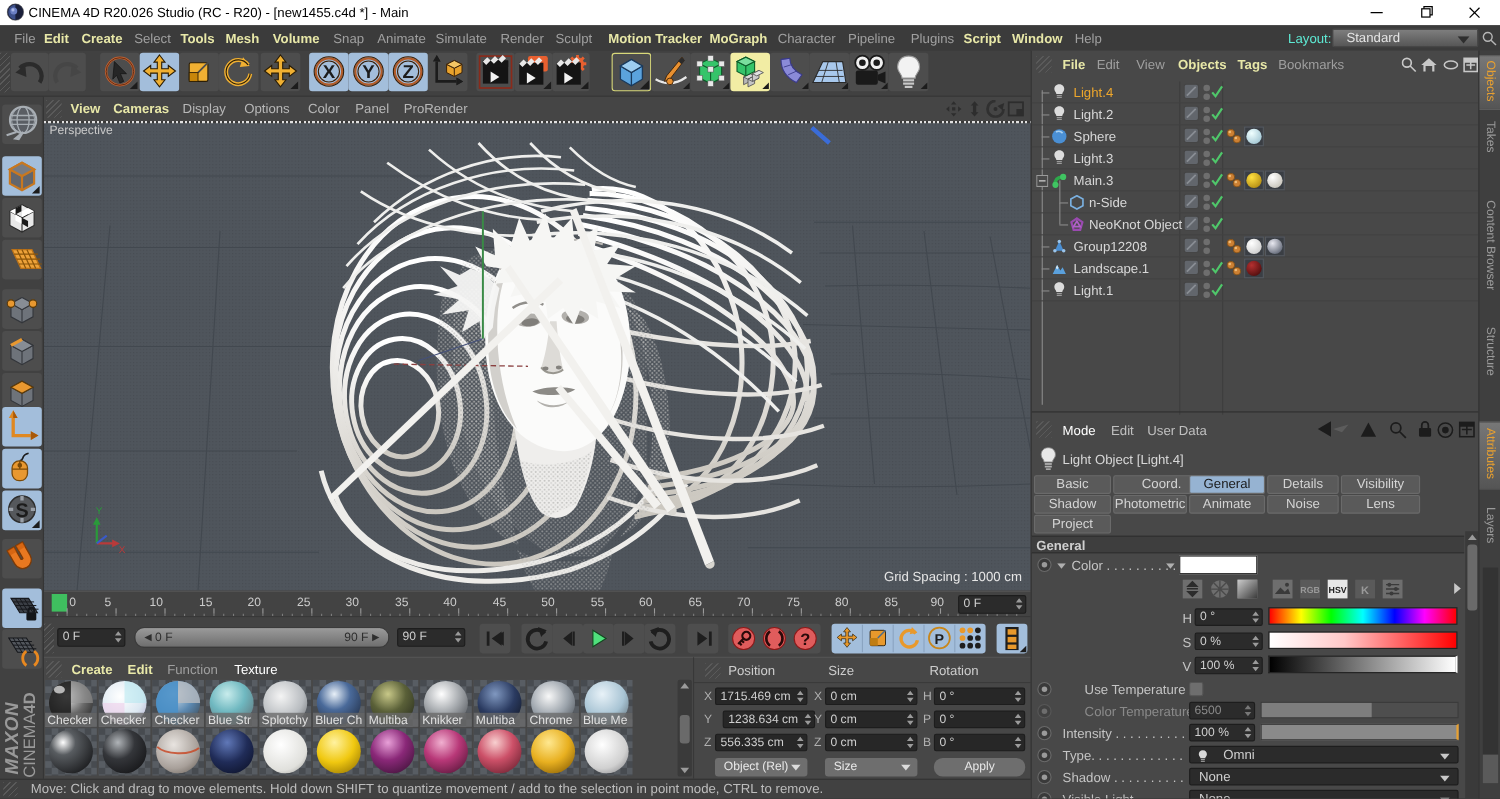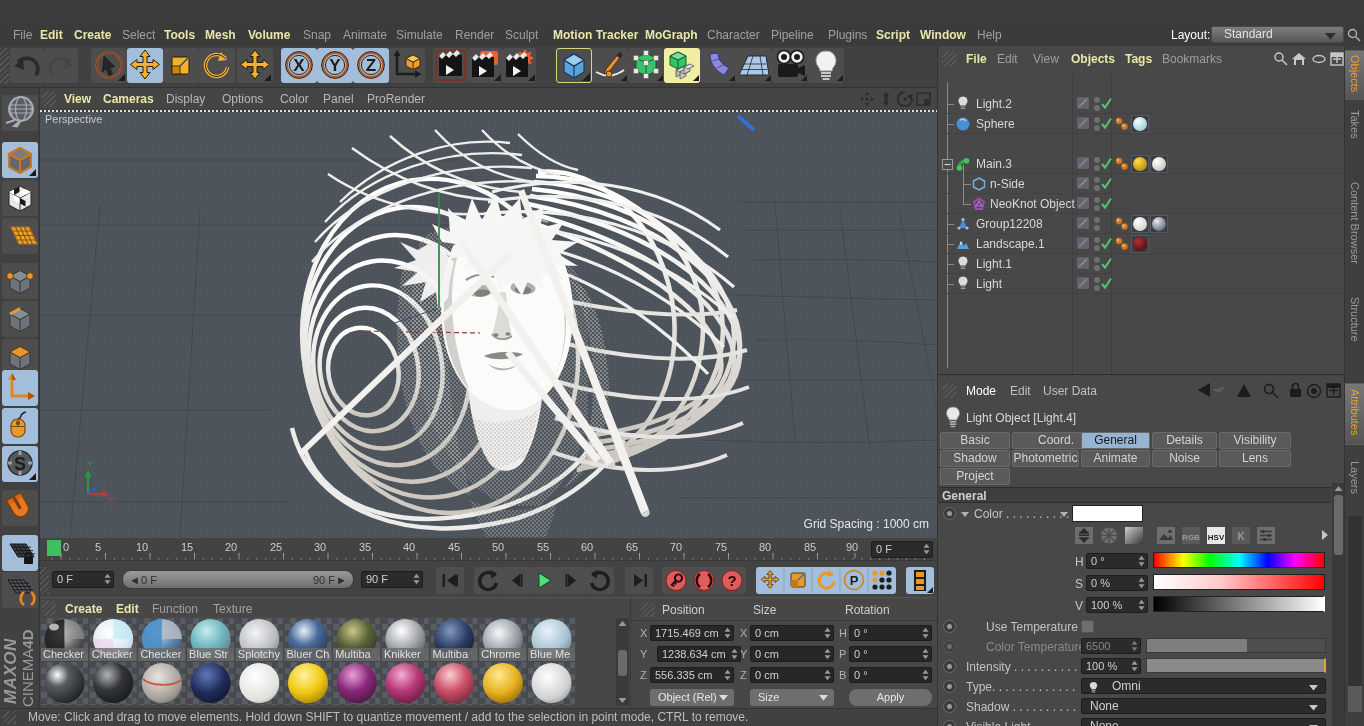--- a/index.html
+++ b/index.html
@@ -65,20 +65,36 @@
 .atab.sel { background:#96b3d2; color:#1a1a1a; }
 .aradio { position:absolute; width:13px; height:13px; border-radius:50%; background:#3a3a3a; border:1px solid #6a6a6a; }
 .aradio::after { content:""; position:absolute; left:3px; top:3px; width:5px; height:5px; border-radius:50%; background:#9a9a9a; }
 .albl { color:#c4c4c4; font-size:12px; }
 .gbar { position:absolute; width:172px; height:16px; border:1px solid #222; }
 .adrop { position:absolute; height:16px; background:#2b2b2b; border:1px solid #1d1d1d; border-radius:2px; color:#cfcfcf; font-size:12px; line-height:15px; padding-left:8px; }
 </style>
 </head>
 <body>
 <div id="app">
+  <div id="titlebar" class="abs">
+    <svg width="16" height="16" style="position:absolute;left:6px;top:3px">
+      <circle cx="8" cy="8" r="7.5" fill="#1a1f3a"></circle>
+      <circle cx="8" cy="8" r="7.5" fill="none" stroke="#555" stroke-width="0.5"></circle>
+      <path d="M8 1 A7 7 0 0 0 1.5 8 A7 7 0 0 0 8 15" fill="#3c4f8a"></path>
+      <circle cx="6.5" cy="7" r="3.2" fill="#6b7fc4"></circle>
+      <circle cx="5.8" cy="6" r="1.4" fill="#aab8e8"></circle>
+    </svg>
+    <div class="ttext">CINEMA 4D R20.026 Studio (RC - R20) - [new1455.c4d *] - Main</div>
+    <svg width="120" height="23" style="position:absolute;left:1235px;top:0" fill="none" stroke="#000" stroke-width="1.1">
+      <path d="M11 11.5 h11"></path>
+      <rect x="57.5" y="8" width="7.5" height="7.5"></rect>
+      <path d="M59.5 8 v-2 h7.5 v7.5 h-2"></path>
+      <path d="M101 7 l9 9 M110 7 l-9 9"></path>
+    </svg>
+  </div>
   <div id="menubar" class="abs">
     <div class="mi" style="left:13px">File</div>
     <div class="mi ylw" style="left:40px">Edit</div>
     <div class="mi ylw" style="left:74px">Create</div>
     <div class="mi" style="left:122px">Select</div>
     <div class="mi ylw" style="left:164px">Tools</div>
     <div class="mi ylw" style="left:205px">Mesh</div>
     <div class="mi ylw" style="left:248px">Volume</div>
     <div class="mi" style="left:303px">Snap</div>
     <div class="mi" style="left:343px">Animate</div>
@@ -86,21 +102,21 @@
     <div class="mi" style="left:455px">Render</div>
     <div class="mi" style="left:505px">Sculpt</div>
     <div class="mi ylw" style="left:553px">Motion Tracker</div>
     <div class="mi ylw" style="left:645px">MoGraph</div>
     <div class="mi" style="left:707px">Character</div>
     <div class="mi" style="left:771px">Pipeline</div>
     <div class="mi" style="left:828px">Plugins</div>
     <div class="mi ylw" style="left:876px">Script</div>
     <div class="mi ylw" style="left:920px">Window</div>
     <div class="mi" style="left:977px">Help</div>
-    <div class="mi" style="left:1171px;color:#ffffff">Layout:</div>
+    <div class="mi" style="left:1171px;color:#5eead4">Layout:</div>
     <div style="position:absolute;left:1211px;top:3px;width:133px;height:17px;background:linear-gradient(#7e7e7e,#565656);border:1px solid #494949;border-radius:2px;color:#e4e4e4;font-size:12px;line-height:15px;padding-left:12px">Standard
       <svg width="11" height="7" style="position:absolute;right:7px;top:6px">
           <path d="M0 0 h11 l-5.5 6.5z" fill="#2e2e2e"></path>
         </svg>
     </div>
     <svg width="14" height="14" style="position:absolute;left:1347px;top:5px" fill="none" stroke="#b5b5b5" stroke-width="1.3">
       <circle cx="5.5" cy="5.5" r="4"></circle>
         <path d="M8.5 8.5 L13 13"></path>
     </svg>
   </div>
@@ -795,21 +811,21 @@
         <path d="M21 26 l6 0 0 -6 z" fill="#1c1c1c"></path>
       </svg>
     </div>
   </div>
   <div id="matpanel" class="abs">
     <div id="matmenu">
       <div class="grip" style="position:absolute;left:2px;top:3px;width:14px;height:15px"></div>
       <div class="mi ylw" style="position:absolute;left:25px;top:4px;font-size:12px">Create</div>
       <div class="mi ylw" style="position:absolute;left:76px;top:4px;font-size:12px">Edit</div>
       <div class="mi" style="position:absolute;left:112px;top:4px;font-size:12px;color:#9f9f9f">Function</div>
-      <div class="mi" style="position:absolute;left:173px;top:4px;font-size:12px;color:#a3a3a3">Texture</div>
+      <div class="mi" style="position:absolute;left:173px;top:4px;font-size:12px;color:#ffffff">Texture</div>
     </div>
     <svg width="590" height="90" viewBox="0 0 590 90" style="position:absolute;left:0;top:20px">
       <defs>
         <pattern id="mcheck" width="12" height="12" patternUnits="userSpaceOnUse">
           <rect width="12" height="12" fill="#585d63"></rect>
             <rect width="6" height="6" fill="#474b50"></rect>
             <rect x="6" y="6" width="6" height="6" fill="#474b50"></rect>
         </pattern>
         <radialGradient id="sphA" cx="0.35" cy="0.3" r="0.9">
             <stop offset="0" stop-color="#f0f0f0"></stop>
@@ -1129,20 +1145,39 @@
             <rect x="57" y="2" width="12" height="12" fill="none" stroke="#c8c8c8" stroke-width="1.4"></rect>
             <path d="M63 4 v8 M59 8 h8" stroke="#c8c8c8" stroke-width="1.4"></path>
             <path d="M57 2 h12 v4 h-12z" fill="#c8c8c8"></path>
           </g>
       </svg>
     </div>
     <div id="omrows">
         <div style="position:absolute;left:134px;top:0;width:1px;height:303px;background:#3e3e3e"></div>
         <div style="position:absolute;left:173px;top:0;width:1px;height:303px;background:#3e3e3e"></div>
         <div style="position:absolute;left:9px;top:8px;width:1px;height:286px;background:#8a8a8a"></div>
+        <div class="omrow" style="top:0px">
+          <div style="position:absolute;left:0;top:19px;width:407px;height:1px;background:#424242"></div>
+          <div style="position:absolute;left:9px;top:10px;width:7px;height:1px;background:#8a8a8a"></div>
+          <svg width="14" height="15" style="position:absolute;left:18px;top:2px">
+            <path d="M7 0.5 C3.9 0.5 2.5 2.7 2.5 4.9 c0 2.2 1.8 2.7 1.8 4.6 l5.4 0 c0 -1.9 1.8 -2.4 1.8 -4.6 0 -2.2 -1.4 -4.4 -4.5 -4.4z" fill="#dcdcdc"></path>
+            <rect x="4.7" y="10.3" width="4.6" height="1.1" fill="#9a9a9a"></rect>
+            <rect x="4.7" y="12" width="4.6" height="1.1" fill="#9a9a9a"></rect>
+          </svg>
+          <div class="omname" style="left:38px;color:#eda62c;">Light.4</div>
+          <svg width="15" height="15" style="position:absolute;left:138px;top:2px">
+            <rect x="0.5" y="0.5" width="13" height="13" rx="2" fill="#62666c" stroke="#454545"></rect>
+            <path d="M11 3 L3 11" stroke="#8a8e94" stroke-width="1.6"></path>
+          </svg>
+          <div style="position:absolute;left:156px;top:3px;width:6px;height:6px;border-radius:50%;background:#6e6e6e"></div>
+          <div style="position:absolute;left:156px;top:11px;width:6px;height:6px;border-radius:50%;background:#6e6e6e"></div>
+          <svg width="13" height="13" style="position:absolute;left:162px;top:3px">
+            <path d="M2 7 L5 10.5 L11 1.5" fill="none" stroke="#4fc76a" stroke-width="2"></path>
+          </svg>
+        </div>
         <div class="omrow" style="top:20px">
           <div style="position:absolute;left:0;top:19px;width:407px;height:1px;background:#424242"></div>
           <div style="position:absolute;left:9px;top:10px;width:7px;height:1px;background:#8a8a8a"></div>
           <svg width="14" height="15" style="position:absolute;left:18px;top:2px">
             <path d="M7 0.5 C3.9 0.5 2.5 2.7 2.5 4.9 c0 2.2 1.8 2.7 1.8 4.6 l5.4 0 c0 -1.9 1.8 -2.4 1.8 -4.6 0 -2.2 -1.4 -4.4 -4.5 -4.4z" fill="#dcdcdc"></path>
             <rect x="4.7" y="10.3" width="4.6" height="1.1" fill="#9a9a9a"></rect>
             <rect x="4.7" y="12" width="4.6" height="1.1" fill="#9a9a9a"></rect>
           </svg>
           <div class="omname" style="left:38px;">Light.2</div>
           <svg width="15" height="15" style="position:absolute;left:138px;top:2px">
@@ -1176,20 +1211,39 @@
               <circle cx="5" cy="6" r="3.4" fill="#cc8033" stroke="#7a4a12" stroke-width="0.7"></circle>
               <circle cx="10.5" cy="11.5" r="3.4" fill="#cc8033" stroke="#7a4a12" stroke-width="0.7"></circle>
               <circle cx="4" cy="5" r="1.2" fill="#eebb77"></circle>
               <circle cx="9.5" cy="10.5" r="1.2" fill="#eebb77"></circle>
             </svg></div>
           <div style="position:absolute;left:193px;top:0;width:19px;height:20px">
             <div style="position:absolute;top:1px;width:18px;height:18px;background:#3a3e44;border:1px solid #55595f">
               <div style="position:absolute;left:1px;top:1px;width:14px;height:14px;border-radius:50%;background:radial-gradient(circle at 35% 30%,#f0ffff,#8fb8c8)"></div>
             </div>
           </div>
+        </div>
+        <div class="omrow" style="top:60px">
+          <div style="position:absolute;left:0;top:19px;width:407px;height:1px;background:#424242"></div>
+          <div style="position:absolute;left:9px;top:10px;width:7px;height:1px;background:#8a8a8a"></div>
+          <svg width="14" height="15" style="position:absolute;left:18px;top:2px">
+            <path d="M7 0.5 C3.9 0.5 2.5 2.7 2.5 4.9 c0 2.2 1.8 2.7 1.8 4.6 l5.4 0 c0 -1.9 1.8 -2.4 1.8 -4.6 0 -2.2 -1.4 -4.4 -4.5 -4.4z" fill="#dcdcdc"></path>
+            <rect x="4.7" y="10.3" width="4.6" height="1.1" fill="#9a9a9a"></rect>
+            <rect x="4.7" y="12" width="4.6" height="1.1" fill="#9a9a9a"></rect>
+          </svg>
+          <div class="omname" style="left:38px;">Light.3</div>
+          <svg width="15" height="15" style="position:absolute;left:138px;top:2px">
+            <rect x="0.5" y="0.5" width="13" height="13" rx="2" fill="#62666c" stroke="#454545"></rect>
+            <path d="M11 3 L3 11" stroke="#8a8e94" stroke-width="1.6"></path>
+          </svg>
+          <div style="position:absolute;left:156px;top:3px;width:6px;height:6px;border-radius:50%;background:#6e6e6e"></div>
+          <div style="position:absolute;left:156px;top:11px;width:6px;height:6px;border-radius:50%;background:#6e6e6e"></div>
+          <svg width="13" height="13" style="position:absolute;left:162px;top:3px">
+            <path d="M2 7 L5 10.5 L11 1.5" fill="none" stroke="#4fc76a" stroke-width="2"></path>
+          </svg>
         </div>
         <div class="omrow" style="top:80px">
           <div style="position:absolute;left:0;top:19px;width:407px;height:1px;background:#424242"></div>
           <svg width="11" height="11" style="position:absolute;left:4px;top:5px">
             <rect x="0.5" y="0.5" width="10" height="10" fill="#4a4a4a" stroke="#9a9a9a"></rect>
             <path d="M2.5 5.5 h6" stroke="#d0d0d0" stroke-width="1.2"></path>
           </svg>
           <svg width="14" height="14" style="position:absolute;left:18px;top:3px">
             <path d="M3 11 C3 6 6 4 10 4" stroke="#2da84a" stroke-width="3" fill="none"></path>
             <circle cx="3.5" cy="11" r="2.8" fill="#40c462"></circle>
@@ -1323,39 +1377,20 @@
         </div>
         <div class="omrow" style="top:180px">
           <div style="position:absolute;left:0;top:19px;width:407px;height:1px;background:#424242"></div>
           <div style="position:absolute;left:9px;top:10px;width:7px;height:1px;background:#8a8a8a"></div>
           <svg width="14" height="15" style="position:absolute;left:18px;top:2px">
             <path d="M7 0.5 C3.9 0.5 2.5 2.7 2.5 4.9 c0 2.2 1.8 2.7 1.8 4.6 l5.4 0 c0 -1.9 1.8 -2.4 1.8 -4.6 0 -2.2 -1.4 -4.4 -4.5 -4.4z" fill="#dcdcdc"></path>
             <rect x="4.7" y="10.3" width="4.6" height="1.1" fill="#9a9a9a"></rect>
             <rect x="4.7" y="12" width="4.6" height="1.1" fill="#9a9a9a"></rect>
           </svg>
           <div class="omname" style="left:38px;">Light.1</div>
-          <svg width="15" height="15" style="position:absolute;left:138px;top:2px">
-            <rect x="0.5" y="0.5" width="13" height="13" rx="2" fill="#62666c" stroke="#454545"></rect>
-            <path d="M11 3 L3 11" stroke="#8a8e94" stroke-width="1.6"></path>
-          </svg>
-          <div style="position:absolute;left:156px;top:3px;width:6px;height:6px;border-radius:50%;background:#6e6e6e"></div>
-          <div style="position:absolute;left:156px;top:11px;width:6px;height:6px;border-radius:50%;background:#6e6e6e"></div>
-          <svg width="13" height="13" style="position:absolute;left:162px;top:3px">
-            <path d="M2 7 L5 10.5 L11 1.5" fill="none" stroke="#4fc76a" stroke-width="2"></path>
-          </svg>
-        </div>
-        <div class="omrow" style="top:200px">
-          <div style="position:absolute;left:0;top:19px;width:407px;height:1px;background:#424242"></div>
-          <div style="position:absolute;left:9px;top:10px;width:7px;height:1px;background:#8a8a8a"></div>
-          <svg width="14" height="15" style="position:absolute;left:18px;top:2px">
-            <path d="M7 0.5 C3.9 0.5 2.5 2.7 2.5 4.9 c0 2.2 1.8 2.7 1.8 4.6 l5.4 0 c0 -1.9 1.8 -2.4 1.8 -4.6 0 -2.2 -1.4 -4.4 -4.5 -4.4z" fill="#dcdcdc"></path>
-            <rect x="4.7" y="10.3" width="4.6" height="1.1" fill="#9a9a9a"></rect>
-            <rect x="4.7" y="12" width="4.6" height="1.1" fill="#9a9a9a"></rect>
-          </svg>
-          <div class="omname" style="left:38px;">Light</div>
           <svg width="15" height="15" style="position:absolute;left:138px;top:2px">
             <rect x="0.5" y="0.5" width="13" height="13" rx="2" fill="#62666c" stroke="#454545"></rect>
             <path d="M11 3 L3 11" stroke="#8a8e94" stroke-width="1.6"></path>
           </svg>
           <div style="position:absolute;left:156px;top:3px;width:6px;height:6px;border-radius:50%;background:#6e6e6e"></div>
           <div style="position:absolute;left:156px;top:11px;width:6px;height:6px;border-radius:50%;background:#6e6e6e"></div>
           <svg width="13" height="13" style="position:absolute;left:162px;top:3px">
             <path d="M2 7 L5 10.5 L11 1.5" fill="none" stroke="#4fc76a" stroke-width="2"></path>
           </svg>
         </div>

